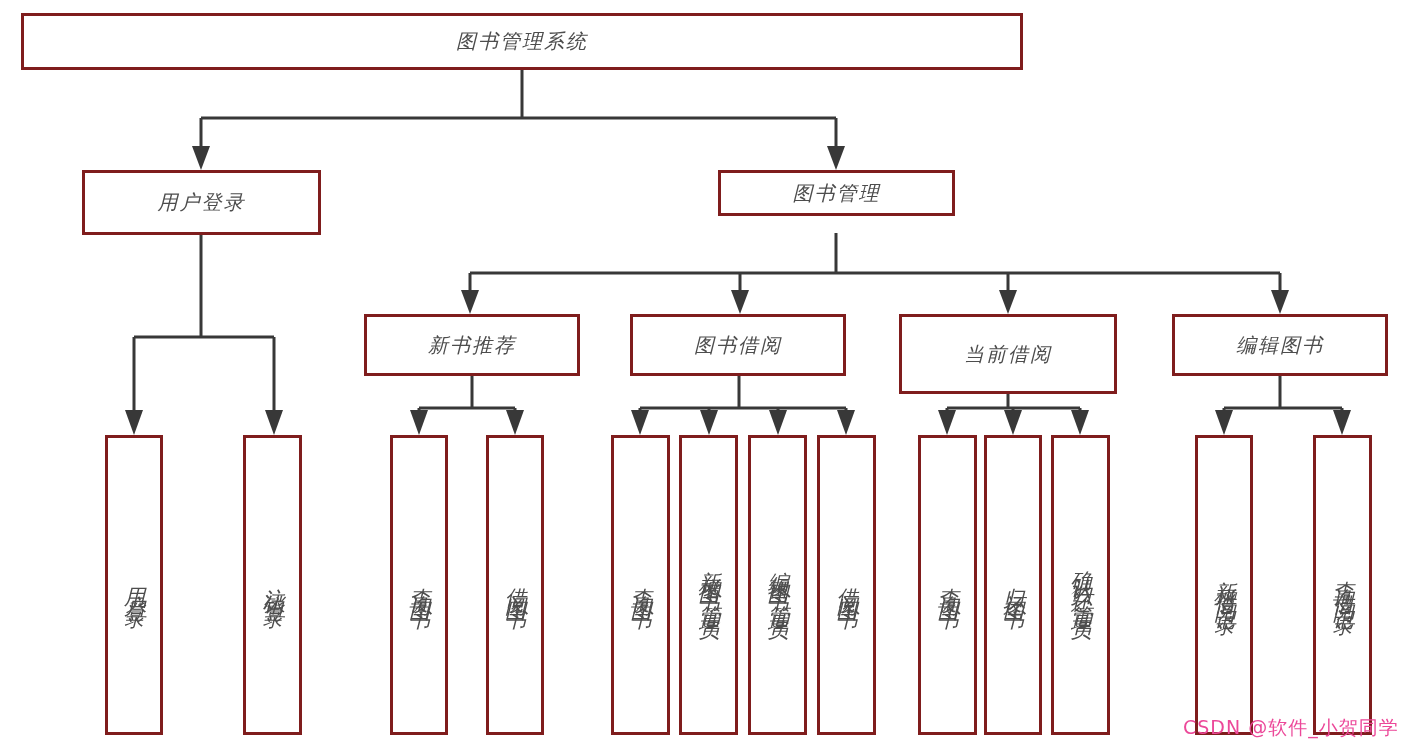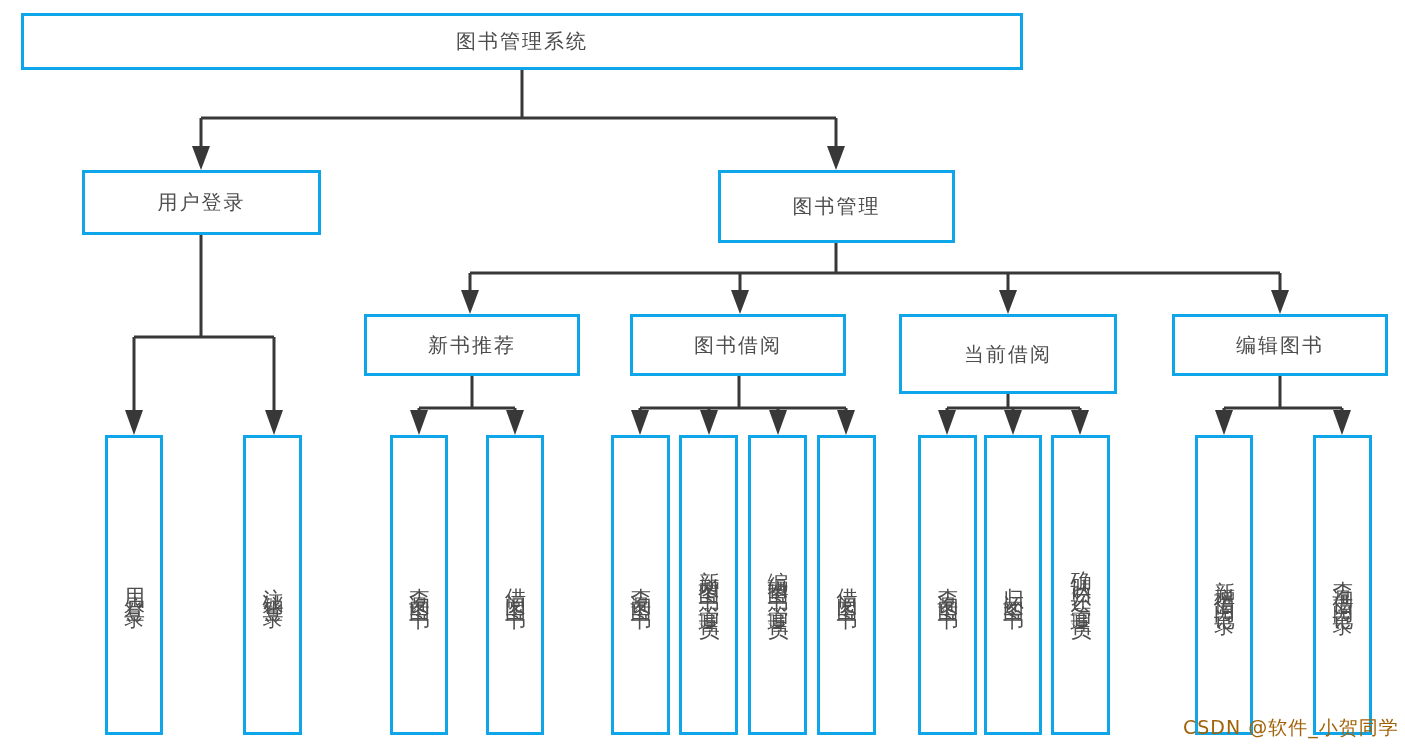--- a/index.html
+++ b/index.html
@@ -14,45 +14,46 @@
   }
   .connector-layer {
     position: absolute;
     left: 0; top: 0;
     width: 1405px; height: 747px;
   }
   .node {
     position: absolute;
     box-sizing: border-box;
     background: #ffffff;
-    border: 3px solid #0ea5e9;
+    border: 3px solid #7f1d1d;
     display: flex;
     align-items: center;
     justify-content: center;
     text-align: right;
+    font-style: italic;
   }
   .hbox {
     font-size: 20px;
     letter-spacing: 2px;
     white-space: nowrap;
   }
   .vbox {
     writing-mode: vertical-rl;
     font-size: 21px;
     letter-spacing: 7px;
     line-height: 1;
     white-space: nowrap;
   }
   .watermark {
     position: absolute;
     left: 1183px;
     top: 715px;
     font-size: 19px;
     letter-spacing: 1px;
-    color: #a16207;
+    color: #ec4899;
     white-space: nowrap;
   }
 </style>
 </head>
 <body>
 
 <div class="canvas">
 
   <svg class="connector-layer" width="1405" height="747" viewBox="0 0 1405 747" aria-hidden="true">
     <g stroke="#383838" stroke-width="3" fill="none">
@@ -93,21 +94,21 @@
       <polygon points="1004,410 1022,410 1013,435"></polygon>
       <polygon points="1071,410 1089,410 1080,435"></polygon>
       <polygon points="1215,410 1233,410 1224,435"></polygon>
       <polygon points="1333,410 1351,410 1342,435"></polygon>
     </g>
   </svg>
 
   <div class="node hbox" style="left:21px; top:13px; width:1002px; height:57px;">图书管理系统</div>
 
   <div class="node hbox" style="left:82px; top:170px; width:239px; height:65px;">用户登录</div>
-  <div class="node hbox" style="left:718px; top:170px; width:237px; height:73px;">图书管理</div>
+  <div class="node hbox" style="left:718px; top:170px; width:237px; height:46px;">图书管理</div>
 
   <div class="node hbox" style="left:364px; top:314px; width:216px; height:62px;">新书推荐</div>
   <div class="node hbox" style="left:630px; top:314px; width:216px; height:62px;">图书借阅</div>
   <div class="node hbox" style="left:899px; top:314px; width:218px; height:80px;">当前借阅</div>
   <div class="node hbox" style="left:1172px; top:314px; width:216px; height:62px;">编辑图书</div>
 
   <div class="node vbox" style="left:105px; top:435px; width:58px; height:300px;">用户登录</div>
   <div class="node vbox" style="left:243px; top:435px; width:59px; height:300px;">注销登录</div>
 
   <div class="node vbox" style="left:390px; top:435px; width:58px; height:300px;">查询图书</div>

